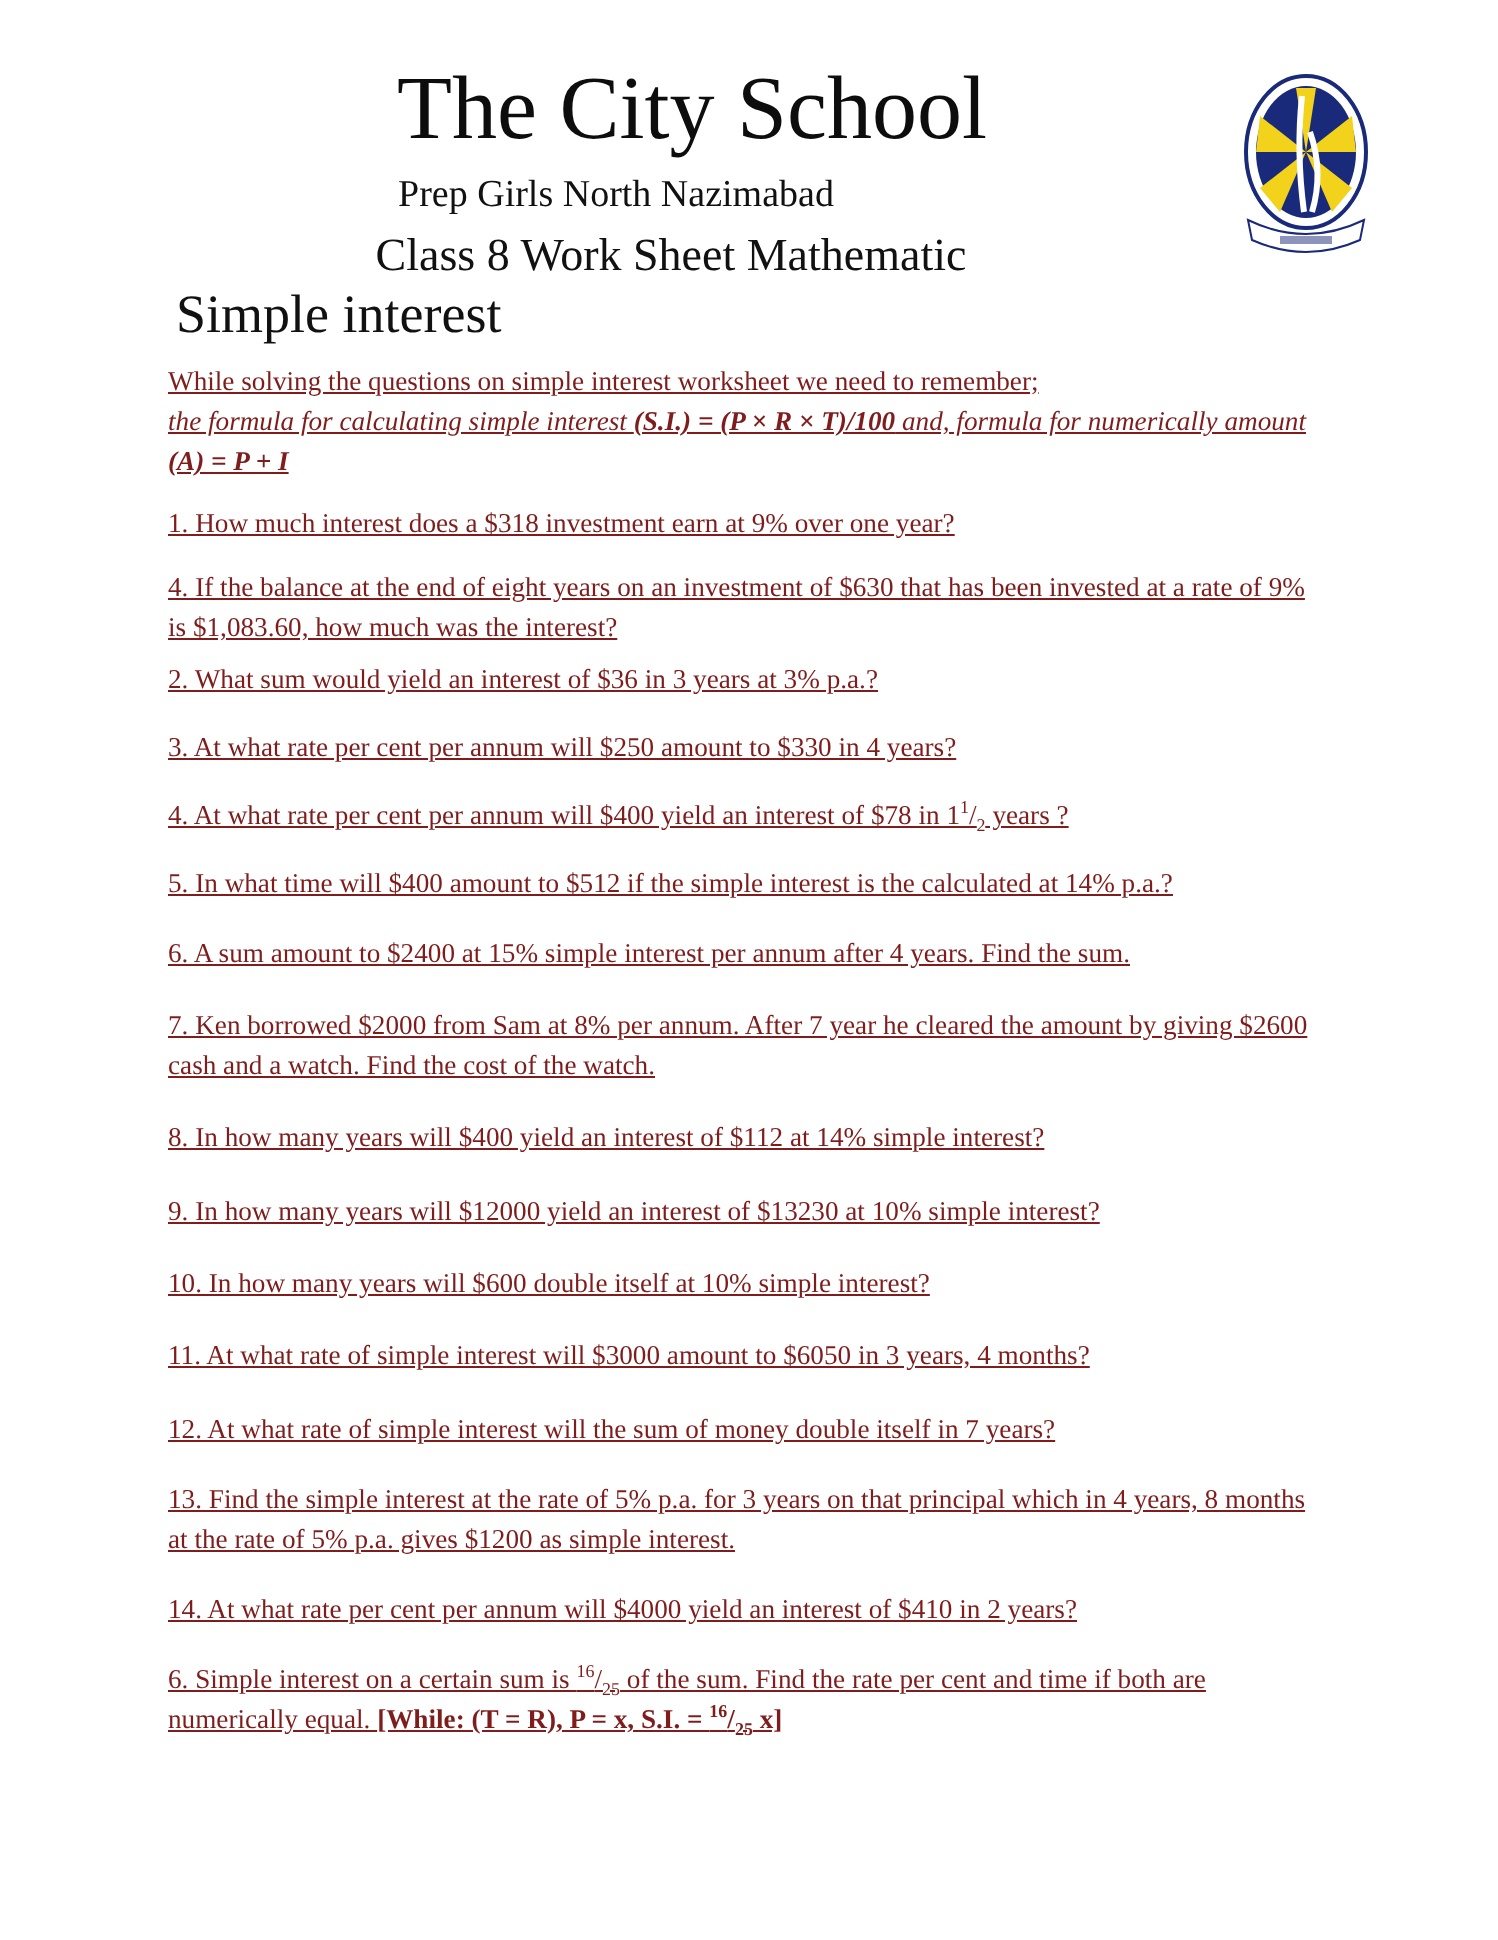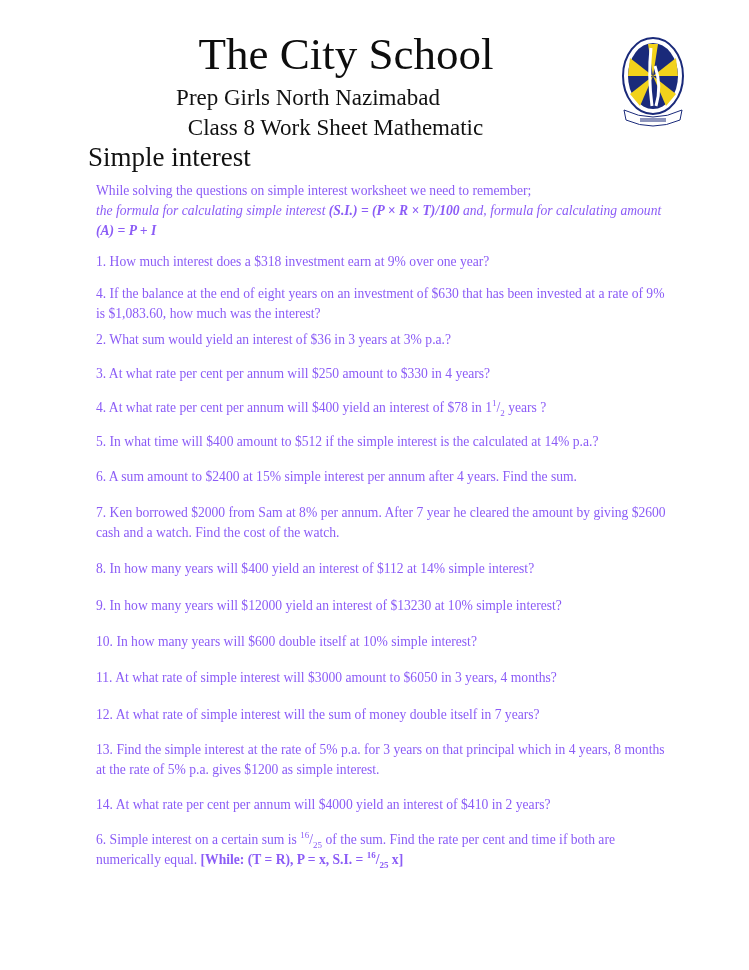--- a/index.html
+++ b/index.html
@@ -6,36 +6,36 @@
     body {
       width: 749px; height: 970px; position: relative; overflow: hidden;
       font-family: "Liberation Serif", "DejaVu Serif", serif; color: #111;
     }
     .title {
       position: absolute; left: 0; width: 692px; top: 28px;
       text-align: center; font-size: 45px; line-height: 52px; color: #0d0d0d;
     }
     .sub1 {
       position: absolute; left: 0; width: 616px; top: 84px;
-      text-align: center; font-size: 23px; line-height: 28px;
+      text-align: center; font-size: 19px; line-height: 28px;
     }
     .sub2 {
       position: absolute; left: 0; width: 671px; top: 114px;
       text-align: center; font-size: 23px; line-height: 28px;
     }
     .section {
       position: absolute; left: 88px; top: 143px;
       font-size: 27px; line-height: 28px;
     }
     .logo {
       position: absolute; left: 618px; top: 36px; width: 70px; height: 96px;
     }
     .p {
-      position: absolute; left: 96px; width: 570px;
-      font-size: 13.6px; line-height: 20px; color: #8b5cf6;
+      position: absolute; left: 84px; width: 570px;
+      font-size: 13.6px; line-height: 20px; color: #7f1d1d; text-decoration: underline;
     }
     .intro-line1 { top: 181px; }
     .intro-line2 { top: 201px; font-style: italic; }
     .p b { font-weight: bold; }
     sup, sub { font-size: 9px; line-height: 0; }
   </style>
 </head>
 <body>
 
 <div class="title">The City School</div>
@@ -52,21 +52,21 @@
     <path d="M35 40 L30 8 L40 8 Z" fill="#f2d21b"></path>
     <path d="M35 40 L12 58 L22 70 Z" fill="#f2d21b"></path>
     <path d="M35 40 L58 58 L48 70 Z" fill="#f2d21b"></path>
     <path d="M33 12 Q30 40 34 70 M37 30 Q44 50 38 70" stroke="#ffffff" stroke-width="3" fill="none"></path>
     <path d="M6 74 Q35 88 64 74 L62 84 Q35 96 8 84 Z" fill="#ffffff" stroke="#1a2a7a" stroke-width="1"></path>
     <rect x="22" y="82" width="26" height="4" fill="#1a2a7a" opacity="0.5"></rect>
   </svg>
 </div>
 
 <div class="p intro-line1">While solving the questions on simple interest worksheet we need to remember;</div>
-<div class="p intro-line2"><span>the formula for calculating simple interest </span><b>(S.I.) = (P × R × T)/100</b><span> and, formula for calculating amount </span><b>(A) = P + I</b></div>
+<div class="p intro-line2"><span>the formula for calculating simple interest </span><b>(S.I.) = (P × R × T)/100</b><span> and, formula for numerically amount </span><b>(A) = P + I</b></div>
 
 <div class="p" style="top:252px">1. How much interest does a $318 investment earn at 9% over one year?</div>
 <div class="p" style="top:284px">4. If the balance at the end of eight years on an investment of $630 that has been invested at a rate of 9% is $1,083.60, how much was the interest?</div>
 <div class="p" style="top:330px">2. What sum would yield an interest of $36 in 3 years at 3% p.a.?</div>
 <div class="p" style="top:364px">3. At what rate per cent per annum will $250 amount to $330 in 4 years?</div>
 <div class="p" style="top:398px"><span>4. At what rate per cent per annum will $400 yield an interest of $78 in 1</span><sup>1</sup><span>/</span><sub>2</sub><span> years ?</span></div>
 <div class="p" style="top:432px">5. In what time will $400 amount to $512 if the simple interest is the calculated at 14% p.a.?</div>
 <div class="p" style="top:467px">6. A sum amount to $2400 at 15% simple interest per annum after 4 years. Find the sum.</div>
 <div class="p" style="top:503px">7. Ken borrowed $2000 from Sam at 8% per annum. After 7 year he cleared the amount by giving $2600 cash and a watch. Find the cost of the watch.</div>
 <div class="p" style="top:559px">8. In how many years will $400 yield an interest of $112 at 14% simple interest?</div>

